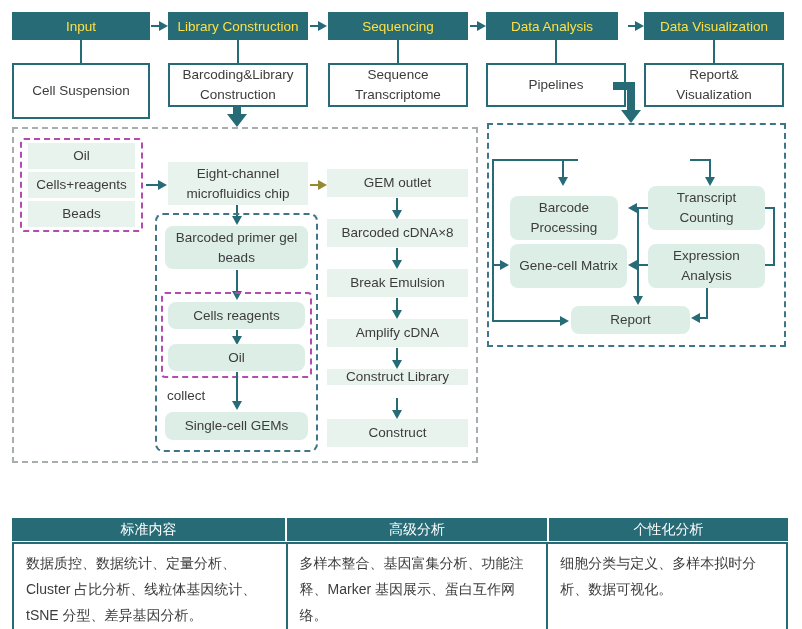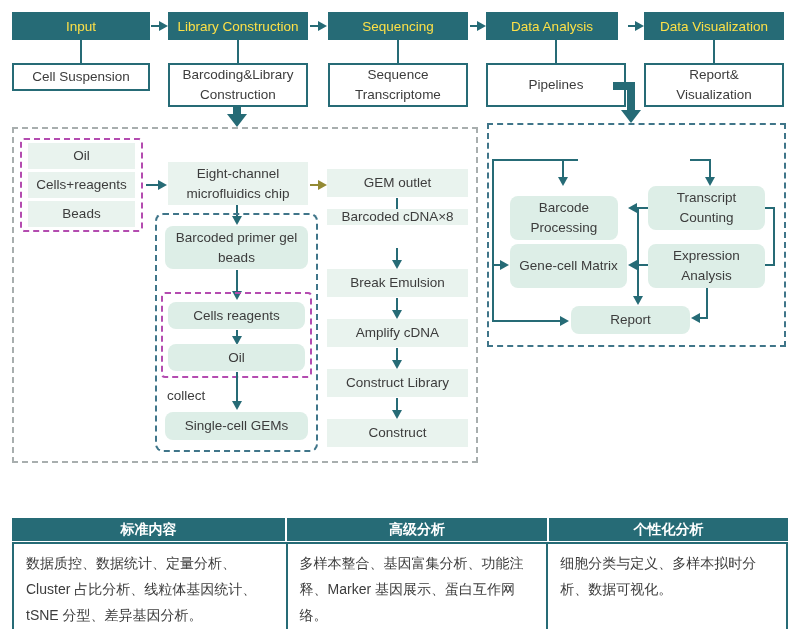--- a/index.html
+++ b/index.html
@@ -34,21 +34,21 @@
   .thick{background:var(--teal)}
   .thick-head{width:0;height:0;border-left:10px solid transparent;border-right:10px solid transparent;border-top:13px solid var(--teal)}
   .dash-gray{border:2px dashed var(--gray-dash)}
   .dash-teal{border:2px dashed var(--teal-dash)}
   .dash-teal-r{border:2px dashed var(--teal-dash);border-radius:8px}
   .dash-purple{border:2px dashed var(--purple);border-radius:4px}
   .plain-label{font-size:13.5px;color:var(--ink)}
   
   .tbl{position:absolute;left:12px;top:518px;width:776px}
   .tbl-head{display:flex}
-  .th{background:var(--teal);color:#fff;font-weight:bold;font-size:14px;height:23px;
+  .th{background:var(--teal);color:#fff;font-weight:normal;font-size:14px;height:23px;
       display:flex;align-items:center;justify-content:center;border-right:2px solid #fff}
   .th:last-child{border-right:none}
   .tbl-body{display:flex;border:2px solid var(--teal);border-top:none;margin-top:1px;
             border-top:2px solid var(--teal)}
   .td{font-size:14px;line-height:26px;color:var(--ink);padding:6px 10px 8px 12px;
       border-right:2px solid var(--teal);min-height:72px}
   .td:last-child{border-right:none}
   .w1{width:275px}.w2{width:262px}.w3{width:239px}
 </style>
 </head>
@@ -80,21 +80,21 @@
   <div class="abs arr-r" style="left:477px;top:21px"></div>
   <div class="abs hline" style="left:628px;top:25px;width:9px"></div>
   <div class="abs arr-r" style="left:635px;top:21px"></div>
 
   <div class="abs vline" style="left:80px;top:40px;height:23px"></div>
   <div class="abs vline" style="left:237px;top:40px;height:23px"></div>
   <div class="abs vline" style="left:397px;top:40px;height:23px"></div>
   <div class="abs vline" style="left:555px;top:40px;height:23px"></div>
   <div class="abs vline" style="left:713px;top:40px;height:23px"></div>
 
-  <div class="abs wbox" style="left:12px;top:63px;width:138px;height:28px"><span>Cell Suspension</span></div>
+  <div class="abs wbox" style="left:12px;top:63px;width:138px;height:56px"><span>Cell Suspension</span></div>
   <div class="abs wbox" style="left:168px;top:63px;width:140px;height:44px"><span>Barcoding&amp;Library Construction</span></div>
   <div class="abs wbox" style="left:328px;top:63px;width:140px;height:44px"><span>Sequence Transcriptome</span></div>
   <div class="abs wbox" style="left:486px;top:63px;width:140px;height:44px"><span>Pipelines</span></div>
   <div class="abs wbox" style="left:644px;top:63px;width:140px;height:44px"><span>Report&amp;
 Visualization</span></div>
 
   <div class="abs thick" style="left:233px;top:107px;width:8px;height:8px"></div>
   <div class="abs thick-head" style="left:227px;top:114px"></div>
 
   <div class="abs thick" style="left:613px;top:82px;width:22px;height:8px"></div>
@@ -153,39 +153,39 @@
   <div class="abs node" style="left:327px;top:169px;width:141px;height:28px">
       <span>GEM outlet</span>
     </div>
 
   <div class="abs rnode" style="left:165px;top:412px;width:143px;height:28px">
       <span>Single-cell GEMs</span>
     </div>
   <div class="abs vline" style="left:396px;top:198px;width:2px;height:13px"></div>
   <div class="abs arr-d" style="left:392px;top:210px"></div>
 
-  <div class="abs node" style="left:327px;top:209px;width:141px;height:16px">
+  <div class="abs node" style="left:327px;top:219px;width:141px;height:28px">
       <span>Barcoded cDNA×8</span>
     </div>
   <div class="abs vline" style="left:396px;top:248px;width:2px;height:13px"></div>
   <div class="abs arr-d" style="left:392px;top:260px"></div>
 
   <div class="abs node" style="left:327px;top:269px;width:141px;height:28px">
       <span>Break Emulsion</span>
     </div>
   <div class="abs vline" style="left:396px;top:298px;width:2px;height:13px"></div>
   <div class="abs arr-d" style="left:392px;top:310px"></div>
 
   <div class="abs node" style="left:327px;top:319px;width:141px;height:28px">
       <span>Amplify cDNA</span>
     </div>
   <div class="abs vline" style="left:396px;top:348px;width:2px;height:13px"></div>
   <div class="abs arr-d" style="left:392px;top:360px"></div>
 
-  <div class="abs node" style="left:327px;top:369px;width:141px;height:28px">
+  <div class="abs node" style="left:327px;top:369px;width:141px;height:16px">
       <span>Construct Library</span>
     </div>
   <div class="abs vline" style="left:396px;top:398px;width:2px;height:13px"></div>
   <div class="abs arr-d" style="left:392px;top:410px"></div>
 
   <div class="abs node" style="left:327px;top:419px;width:141px;height:28px">
       <span>Construct</span>
     </div>
 
   <div class="abs dash-teal" style="left:487px;top:123px;width:299px;height:224px"></div>

